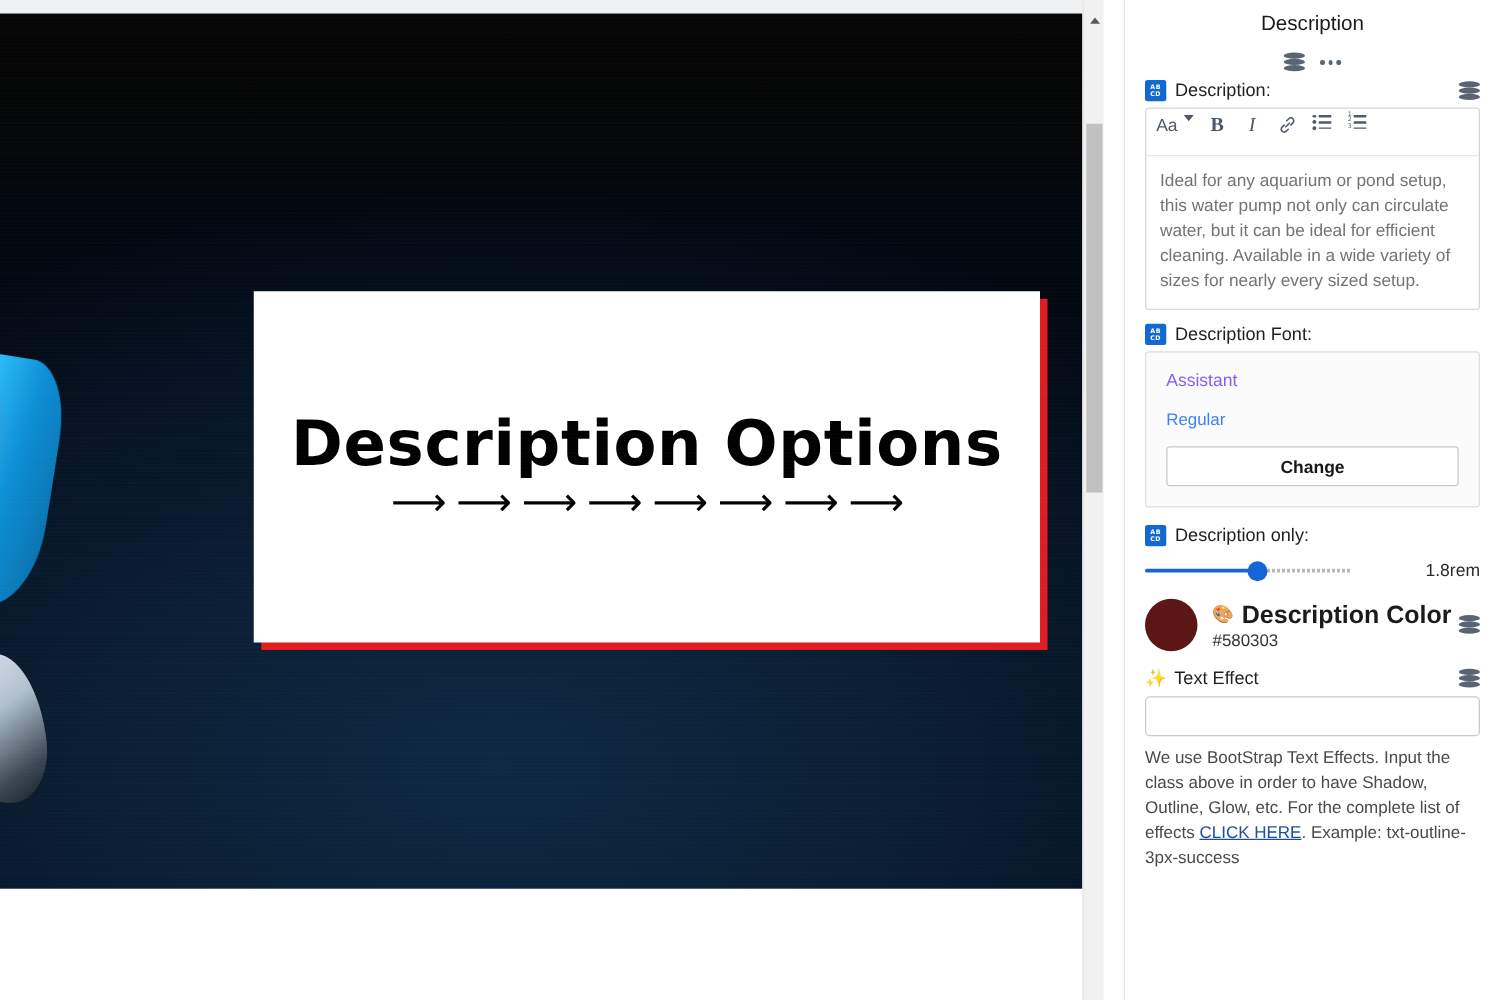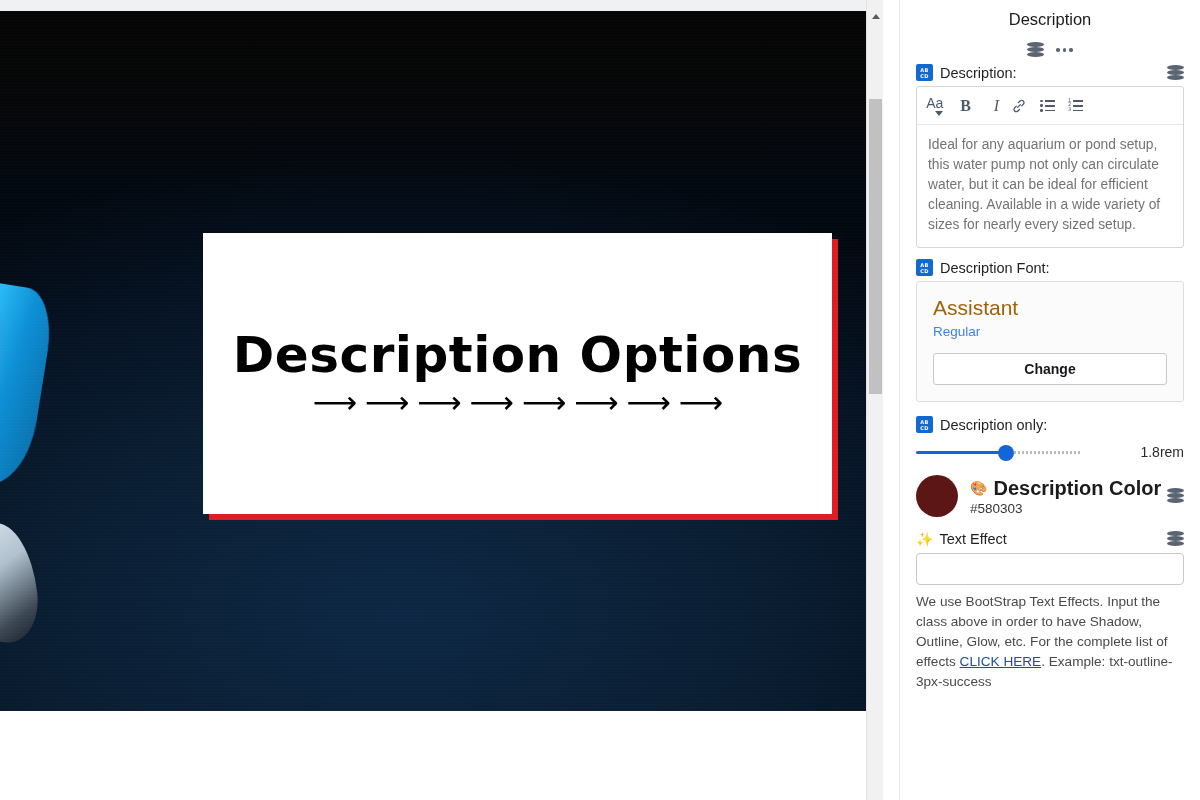--- a/index.html
+++ b/index.html
@@ -230,27 +230,26 @@
     background: #ffffff;
   }
   .rte-toolbar {
     display: flex; align-items: center;
     height: 38px;
     padding: 0 4px;
     border-bottom: 1px solid #e6e6e6;
     gap: 2px;
   }
   .tb-btn {
-    display: inline-flex; align-items: flex-end; justify-content: center;
+    display: inline-flex; align-items: flex-start; justify-content: center;
     min-width: 26px; height: 28px;
     color: #4f5b6b;
     font-size: 15px;
     border-radius: 3px;
     padding: 0 4px;
-    flex-direction: column;
   }
   .tb-btn.aa { font-size: 14px; font-weight: 500; letter-spacing: -.2px; }
   .tb-caret {
     width: 0; height: 0; margin-left: 5px;
     border-left: 4px solid transparent;
     border-right: 4px solid transparent;
     border-top: 5px solid #4f5b6b;
   }
   .tb-btn.bold { font-weight: 700; font-size: 16px; font-family: "Liberation Serif", serif; }
   .tb-btn.ital { font-style: italic; font-size: 16px; font-family: "Liberation Serif", serif; }
@@ -274,21 +273,21 @@
   }
 
   
   .font-card {
     border: 1px solid #dedede;
     border-radius: 3px;
     background: #fbfbfb;
     padding: 14px 16px 16px 16px;
   }
   .font-name {
-    font-size: 21px; color: #a16207; font-weight: 400; margin-bottom: 4px;
+    font-size: 14px; color: #8b5cf6; font-weight: 400; margin-bottom: 16px;
   }
   .font-style {
     font-size: 13.5px; color: #3b82f6; margin-bottom: 14px;
   }
   .btn-change {
     width: 100%; height: 32px;
     background: #ffffff;
     border: 1px solid #c9c9c9;
     border-radius: 3px;
     font-size: 14px; font-weight: 600; color: #17181a;

